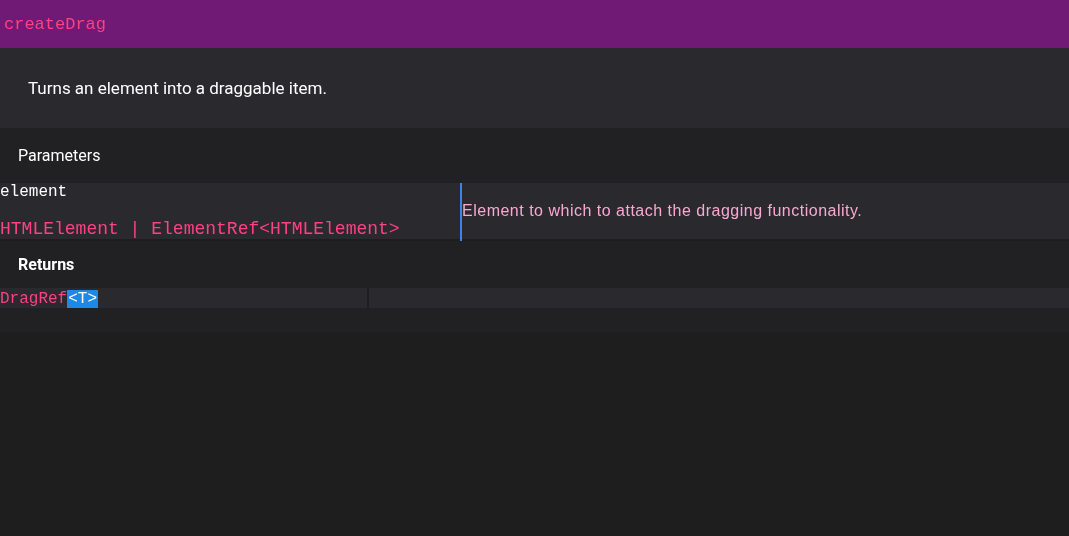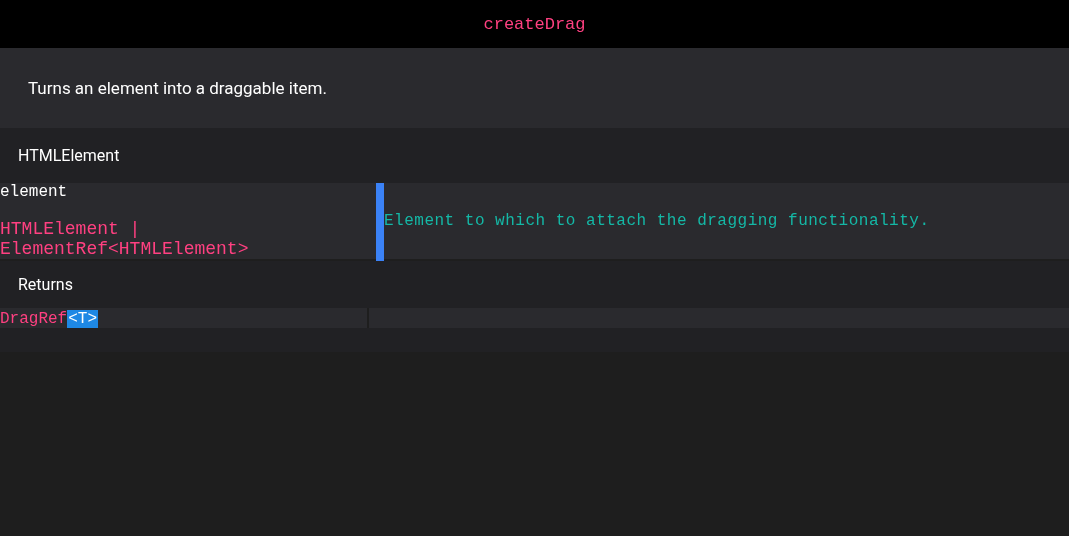--- a/index.html
+++ b/index.html
@@ -9,23 +9,22 @@
   }
   body {
     background: #1e1e1e;
     font-family: -apple-system, BlinkMacSystemFont, "Segoe UI", Roboto, sans-serif;
     color: #fff;
     width: 1069px;
     height: 536px;
     overflow: hidden;
   }
   .method-header {
-    background: #000000;
+    background: #701a75;
     padding: 14px 4px;
-    text-align: center;
   }
   .method-name {
     color: #ff4081;
     font-size: 17px;
     font-family: "SFMono-Regular", Consolas, "Liberation Mono", Menlo, monospace;
   }
   .description {
     background: #2a2a2e;
     padding: 30px 28px;
     font-size: 17px;
@@ -43,47 +42,48 @@
   }
   .params-table td {
     vertical-align: middle;
     padding: 0;
   }
   .param-row {
     background: #2a2a2e;
     border-bottom: 2px solid #1e1e1e;
   }
   .param-left {
-    width: 380px;
+    width: 461px;
     padding: 24px 18px;
-    border-right: 8px solid #3b82f6;
+    border-right: 2px solid #3b82f6;
   }
   .param-name {
     font-family: "SFMono-Regular", Consolas, "Liberation Mono", Menlo, monospace;
     font-size: 16px;
     color: #fff;
     margin-bottom: 18px;
   }
   .param-type {
     font-family: "SFMono-Regular", Consolas, "Liberation Mono", Menlo, monospace;
     font-size: 18px;
     color: #ff4081;
   }
   .param-desc {
     padding: 24px 20px;
-    font-family: Liberation Mono, monospace;
+    font-family: Liberation Sans, sans-serif;
     font-size: 16px;
-    color: #14b8a6;
+    color: #f9a8d4;
     letter-spacing: 0.5px;
   }
   .returns-header {
     background: #212124;
     padding: 14px 18px;
     font-size: 16px;
     color: #fff;
+    font-weight: bold;
   }
   .returns-row {
     background: #2a2a2e;
   }
   .returns-left {
     width: 368px;
     padding: 14px 18px;
     border-right: 2px solid #1e1e1e;
   }
   .returns-right {
@@ -106,21 +106,21 @@
 </style>
 </head>
 <body>
 
 <div class="method-header">
   <span class="method-name">createDrag</span>
 </div>
 
 <div class="description">Turns an element into a draggable item.</div>
 
-<div class="section-header">HTMLElement</div>
+<div class="section-header">Parameters</div>
 
 <table class="params-table">
   <tbody>
       <tr class="param-row">
     <td class="param-left">
       <div class="param-name">element</div>
       <div class="param-type">HTMLElement | ElementRef&lt;HTMLElement&gt;</div>
     </td>
     <td class="param-desc">Element to which to attach the dragging functionality.</td>
   </tr>

